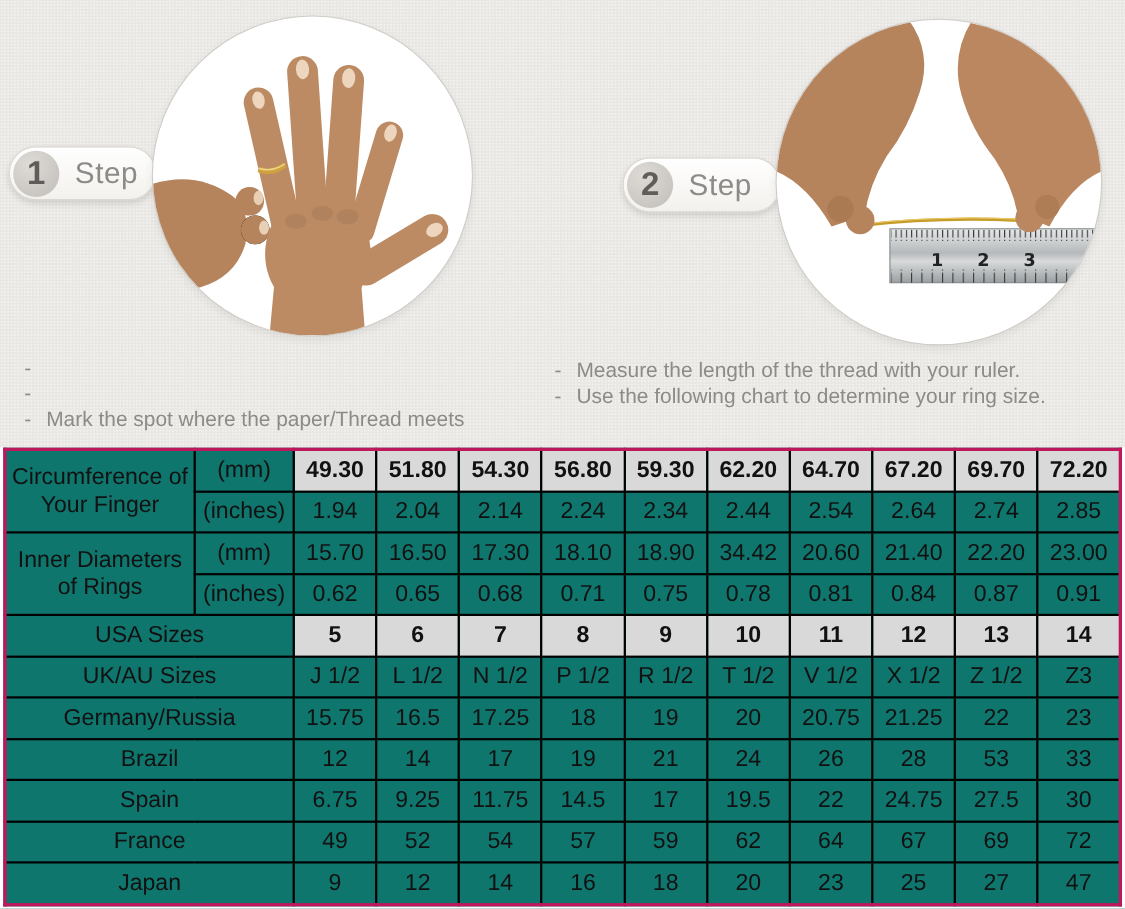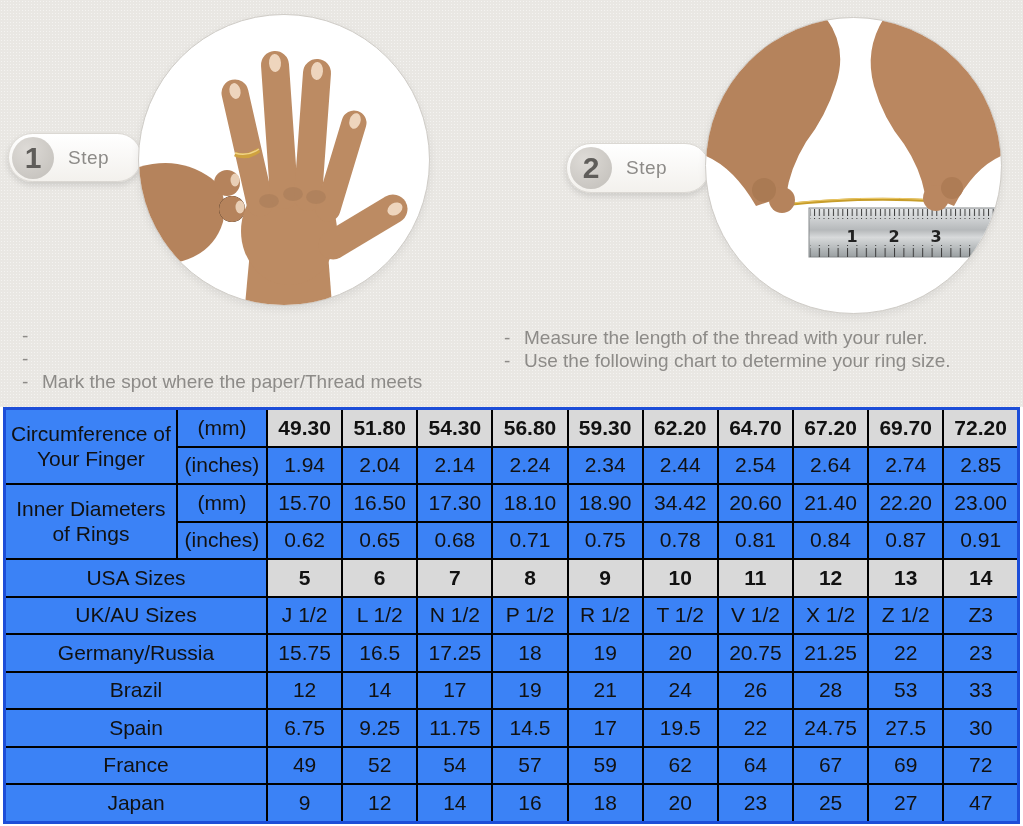--- a/index.html
+++ b/index.html
@@ -35,36 +35,36 @@
     box-shadow:0 3px 6px rgba(0,0,0,.13);
   }
   .b1{left:8px;top:133px;width:132px;height:47px;}
   .b2{left:566px;top:143px;width:142px;height:48px;}
   .num{
     width:42px;height:42px;margin-left:3px;border-radius:50%;
     background:radial-gradient(circle at 35% 30%,#dedbd7,#c1beb9);
     color:#5f5d5a;font-size:30px;font-weight:bold;
     display:flex;align-items:center;justify-content:center;
   }
-  .step-label{color:#8d8b88;font-size:19px;margin-left:14px;letter-spacing:.5px;}
+  .step-label{color:#8d8b88;font-size:27px;margin-left:14px;letter-spacing:.5px;}
 
   .instr{position:absolute;color:#8d8b88;font-size:19px;line-height:23px;z-index:3;}
   .i1{left:22px;top:324px;}
   .i2{left:504px;top:326px;}
   .instr-line{display:flex;white-space:nowrap;}
   .dash{flex:0 0 20px;}
 
   .c2 text{font:bold 16px "DejaVu Sans",sans-serif;fill:#222222;}
 
   
   .table-wrap{position:relative;width:100%;height:419px;background:#ffffff;}
   table.sizes{
     border-collapse:collapse;table-layout:fixed;
     width:1017px;height:417px;margin:0 3px;
-    background:#3b82f6;border:3px solid #1d4ed8;
+    background:#0f766e;border:3px solid #be185d;
   }
   table.sizes td{
     border:2px solid #000;
     font-size:21px;color:#111111;
     text-align:center;vertical-align:middle;
     padding:0;overflow:hidden;
   }
   td.lbl{font-size:20px;line-height:1.18;text-align:center;padding:0 2px;}
   td.lbl2{text-align:left;padding-left:8px;font-size:20px;}
   td.unit{text-align:left;padding-left:6px;}

